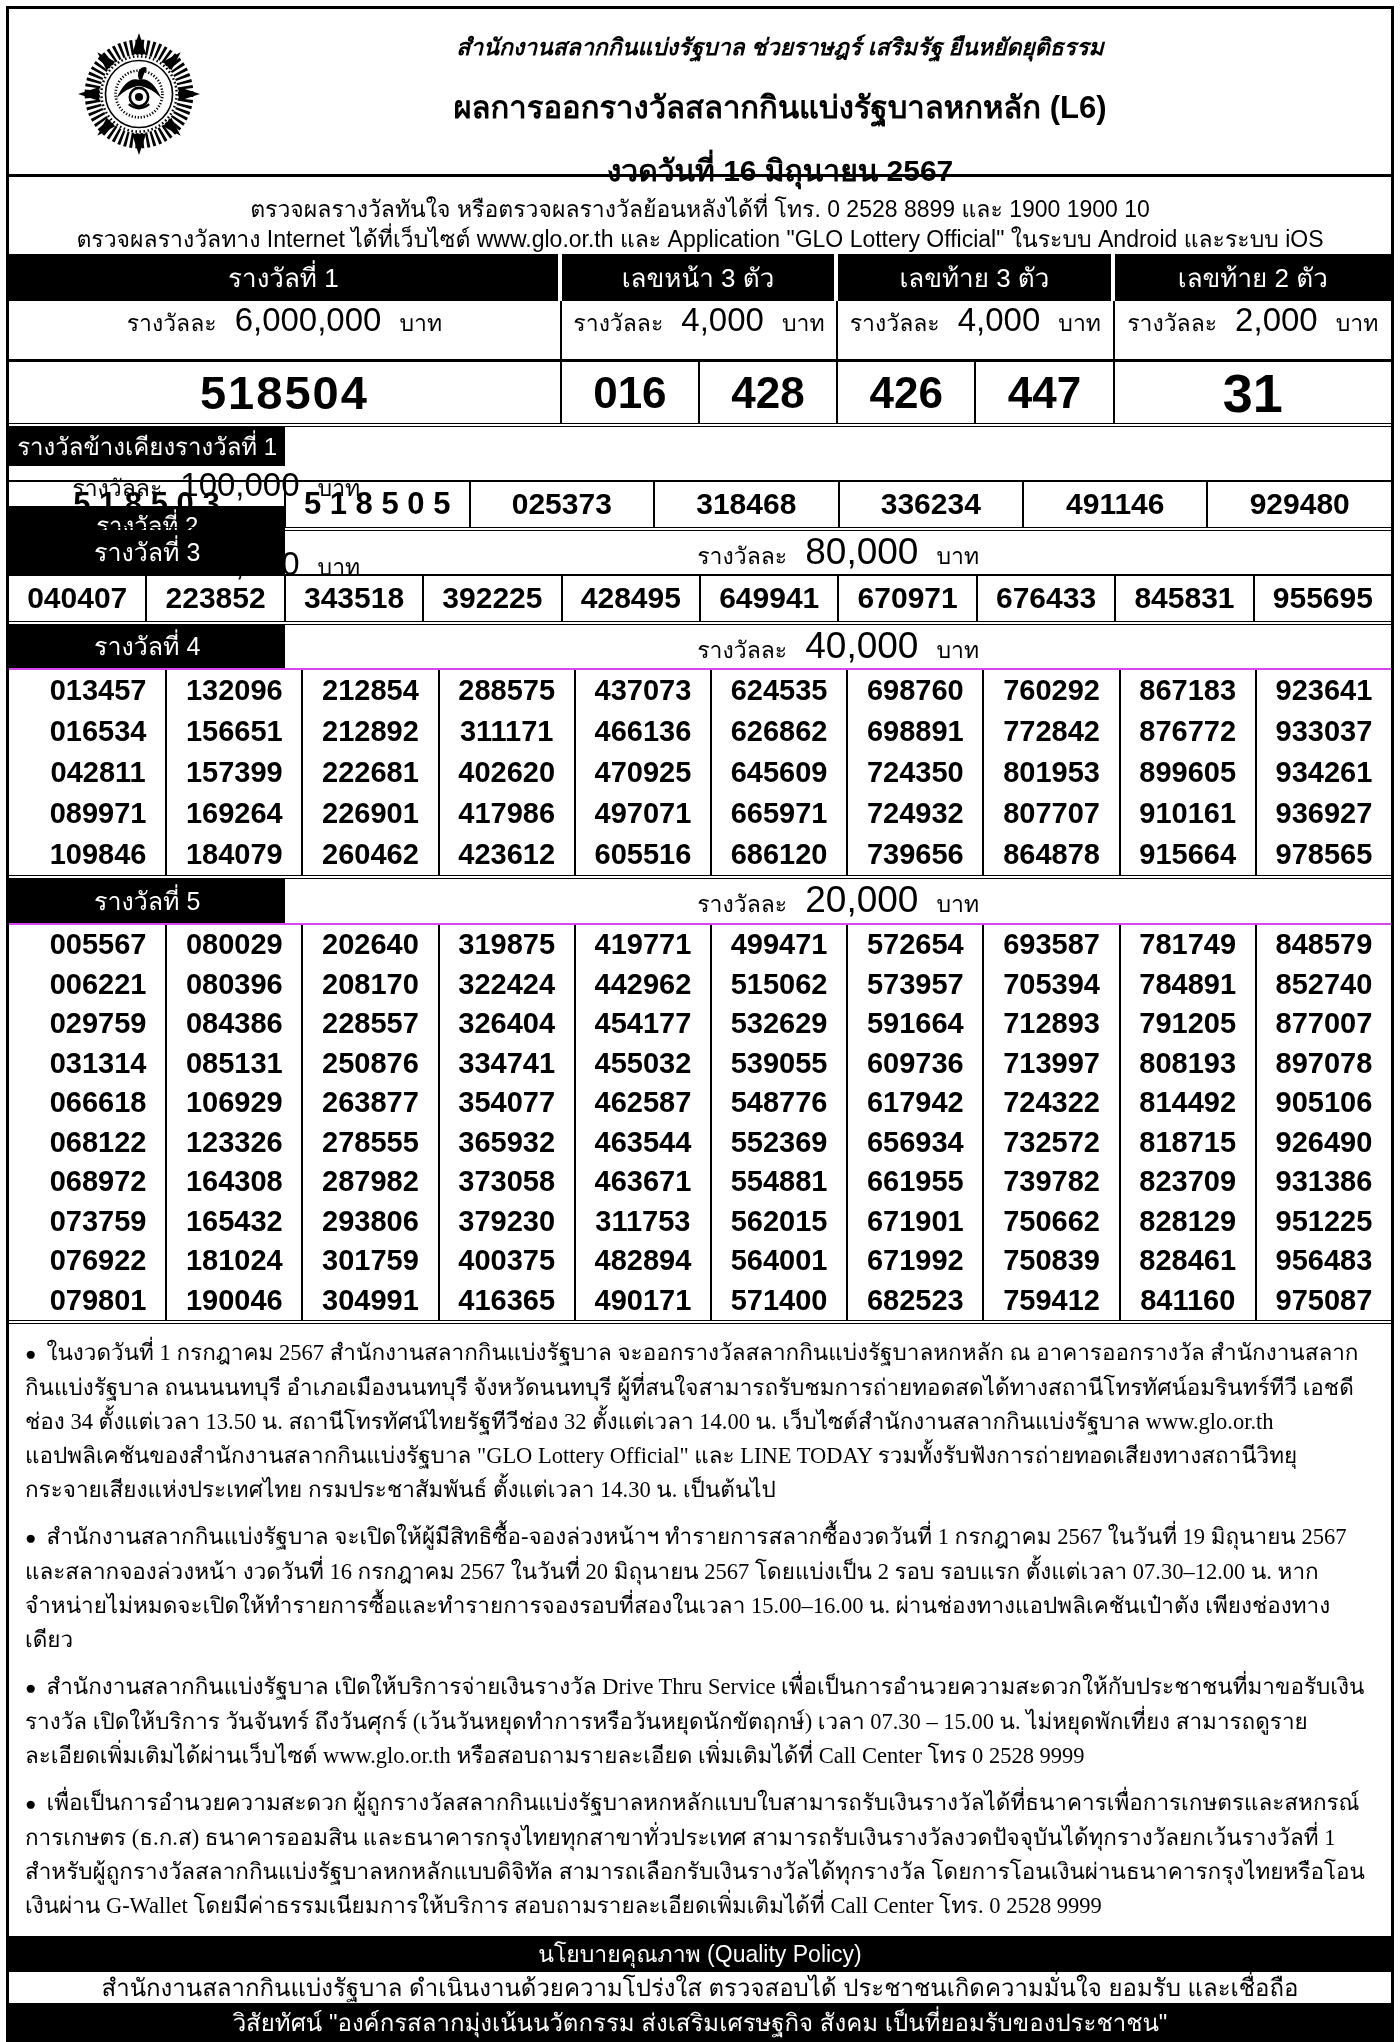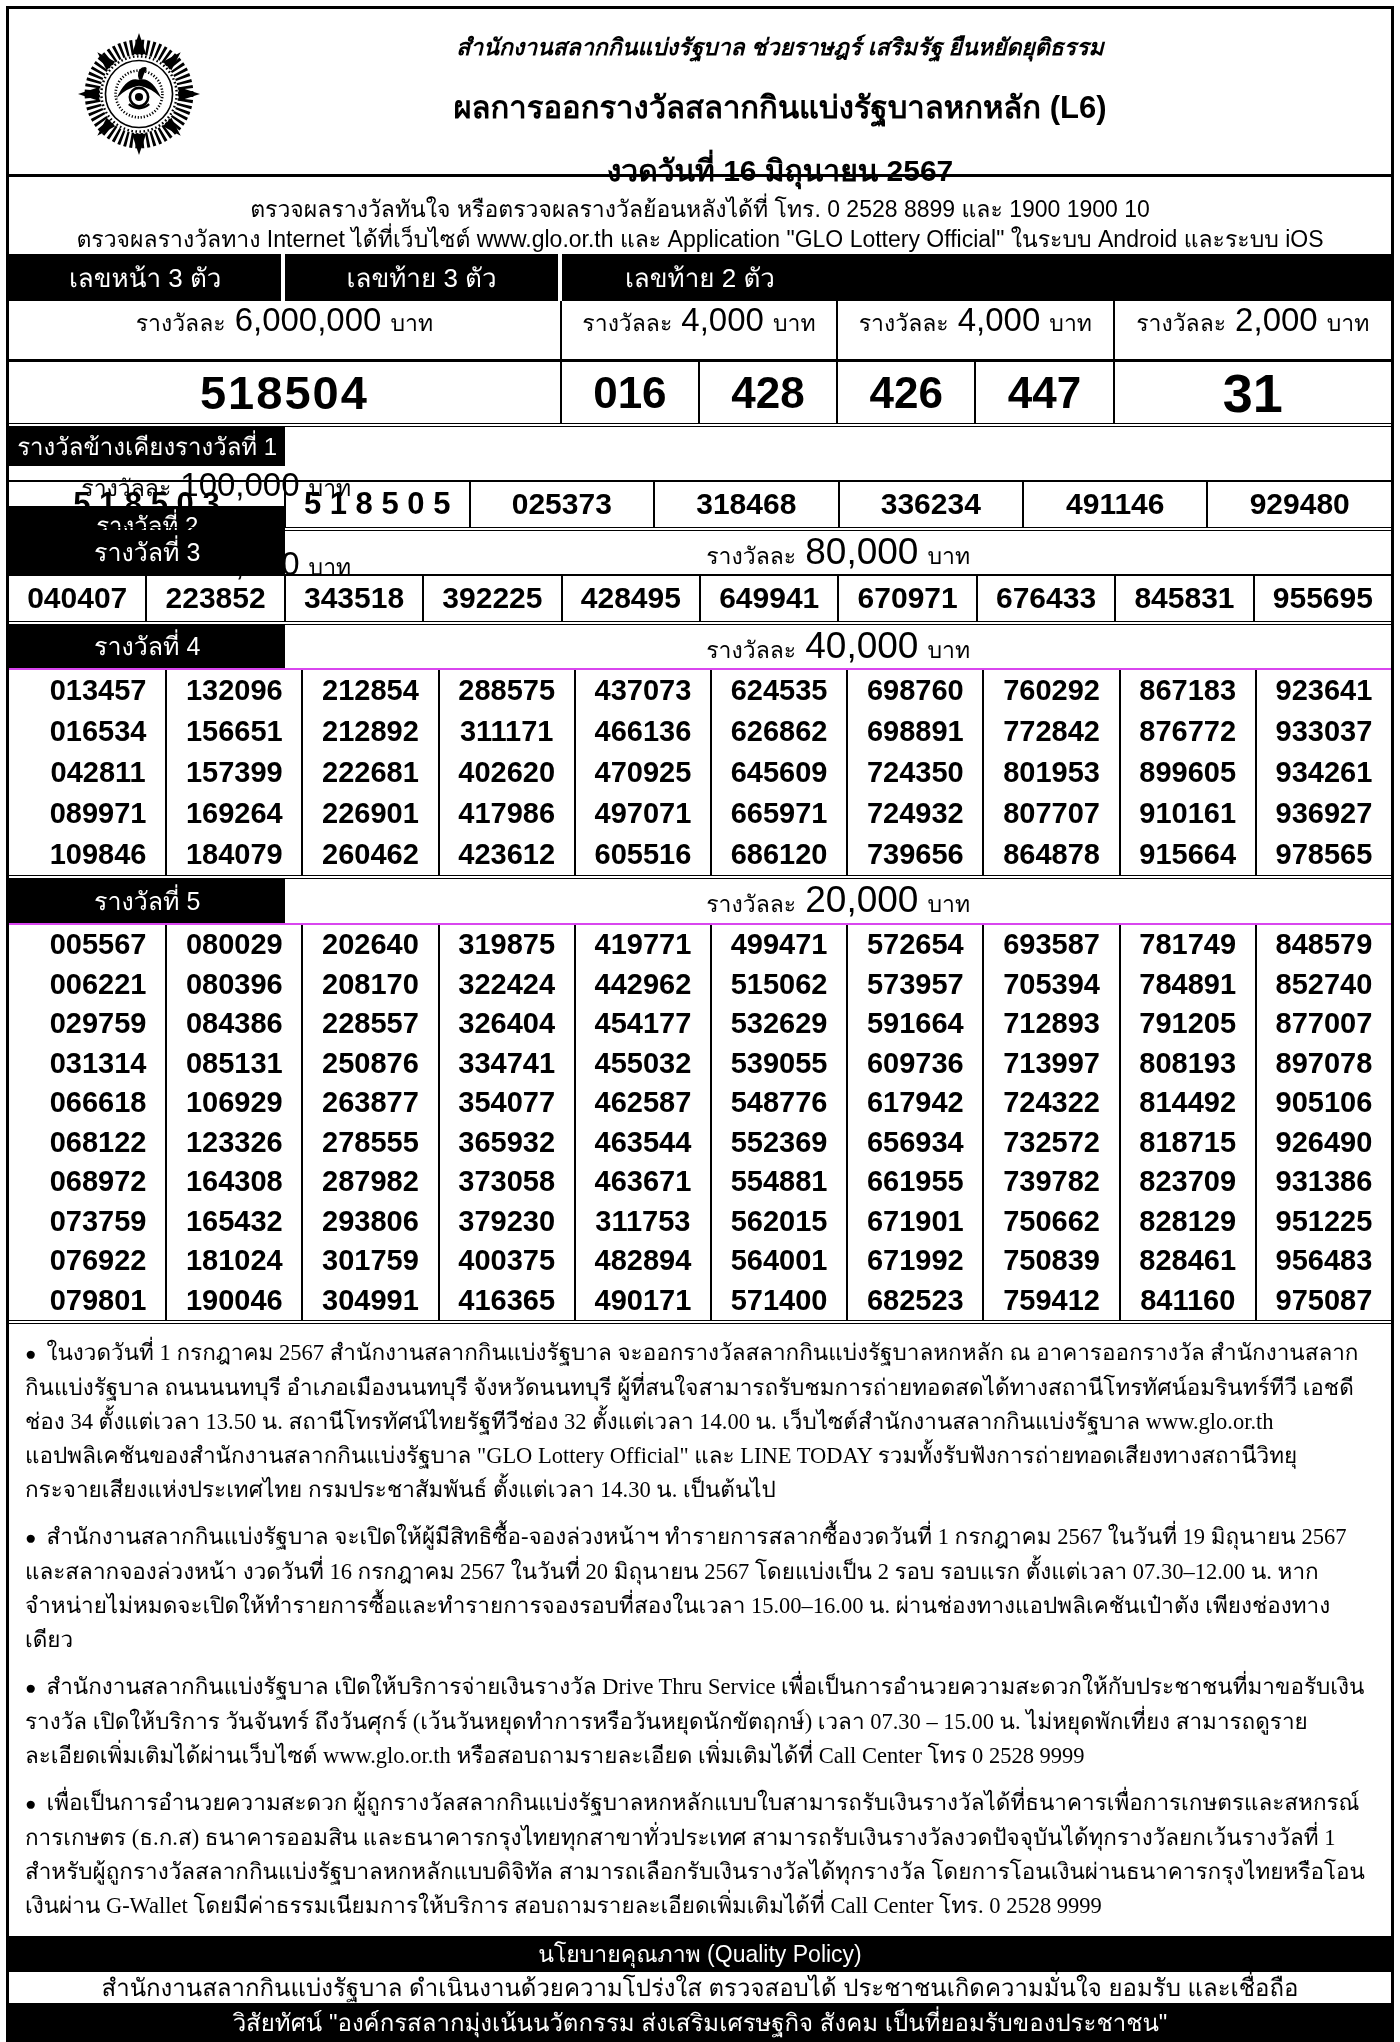--- a/index.html
+++ b/index.html
@@ -24,21 +24,21 @@
   .info-sec { height:73px; text-align:center; font-size:23px; padding-top:9px; line-height:30px;margin-top:8px; }
   
   .row { display:flex; width:100%; }
   .w10{width:10%;} .w20{width:20%;} .w30{width:30%;} .w40{width:40%;} .w50{width:50%;} .w80{width:80%;}
   .cell { display:flex; align-items:center; justify-content:center; }
   .vline { border-right:2px solid #000; }
   .bcell { background:#000; color:#fff; display:flex; align-items:center; justify-content:center; }
   .rh1 { height:56px; background:#000; }
   .rh1 .bcell { font-size:26px; border-right:4px solid #fff; }
   .rh1 .bcell:last-child { border-right:none; }
-  .amt { display:flex; align-items:baseline; justify-content:center; gap:9px; }
+  .amt { display:flex; align-items:baseline; justify-content:center; gap:18px; }
   .amt .lbl { font-size:23px; }
   .amt .val { font-size:33px; }
   .amt .val-big { font-size:37px; }
   .ramt { height:70px; }
   .rbig { height:64px; border-top:3px solid #000; font-weight:bold; }
   .rbig .cell { font-size:44px; }
   .rbig .first { font-size:47px; letter-spacing:2px; }
   .rbig .last2 { font-size:54px; }
   .rside { height:57px; border-top:4px double #000;flex-direction:column; }
   .rside .bcell { font-size:24px; }
@@ -106,20 +106,21 @@
   </div>
 
   <div class="sep-line"></div>
 
   <div class="info-sec">
     <div>ตรวจผลรางวัลทันใจ หรือตรวจผลรางวัลย้อนหลังได้ที่ โทร. 0 2528 8899 และ 1900 1900 10</div>
     <div>ตรวจผลรางวัลทาง Internet ได้ที่เว็บไซต์ www.glo.or.th และ Application "GLO Lottery Official" ในระบบ Android และระบบ iOS</div>
   </div>
 
   <div class="row rh1">
+    <div class="bcell w40">รางวัลที่ 1</div>
     <div class="bcell w20">เลขหน้า 3 ตัว</div>
     <div class="bcell w20">เลขท้าย 3 ตัว</div>
     <div class="bcell w20">เลขท้าย 2 ตัว</div>
   </div>
 
   <div class="row ramt">
     <div class="cell w40 vline amt">
       <span class="lbl">รางวัลละ</span>
       <span class="val">6,000,000</span>
       <span class="lbl">บาท</span>

